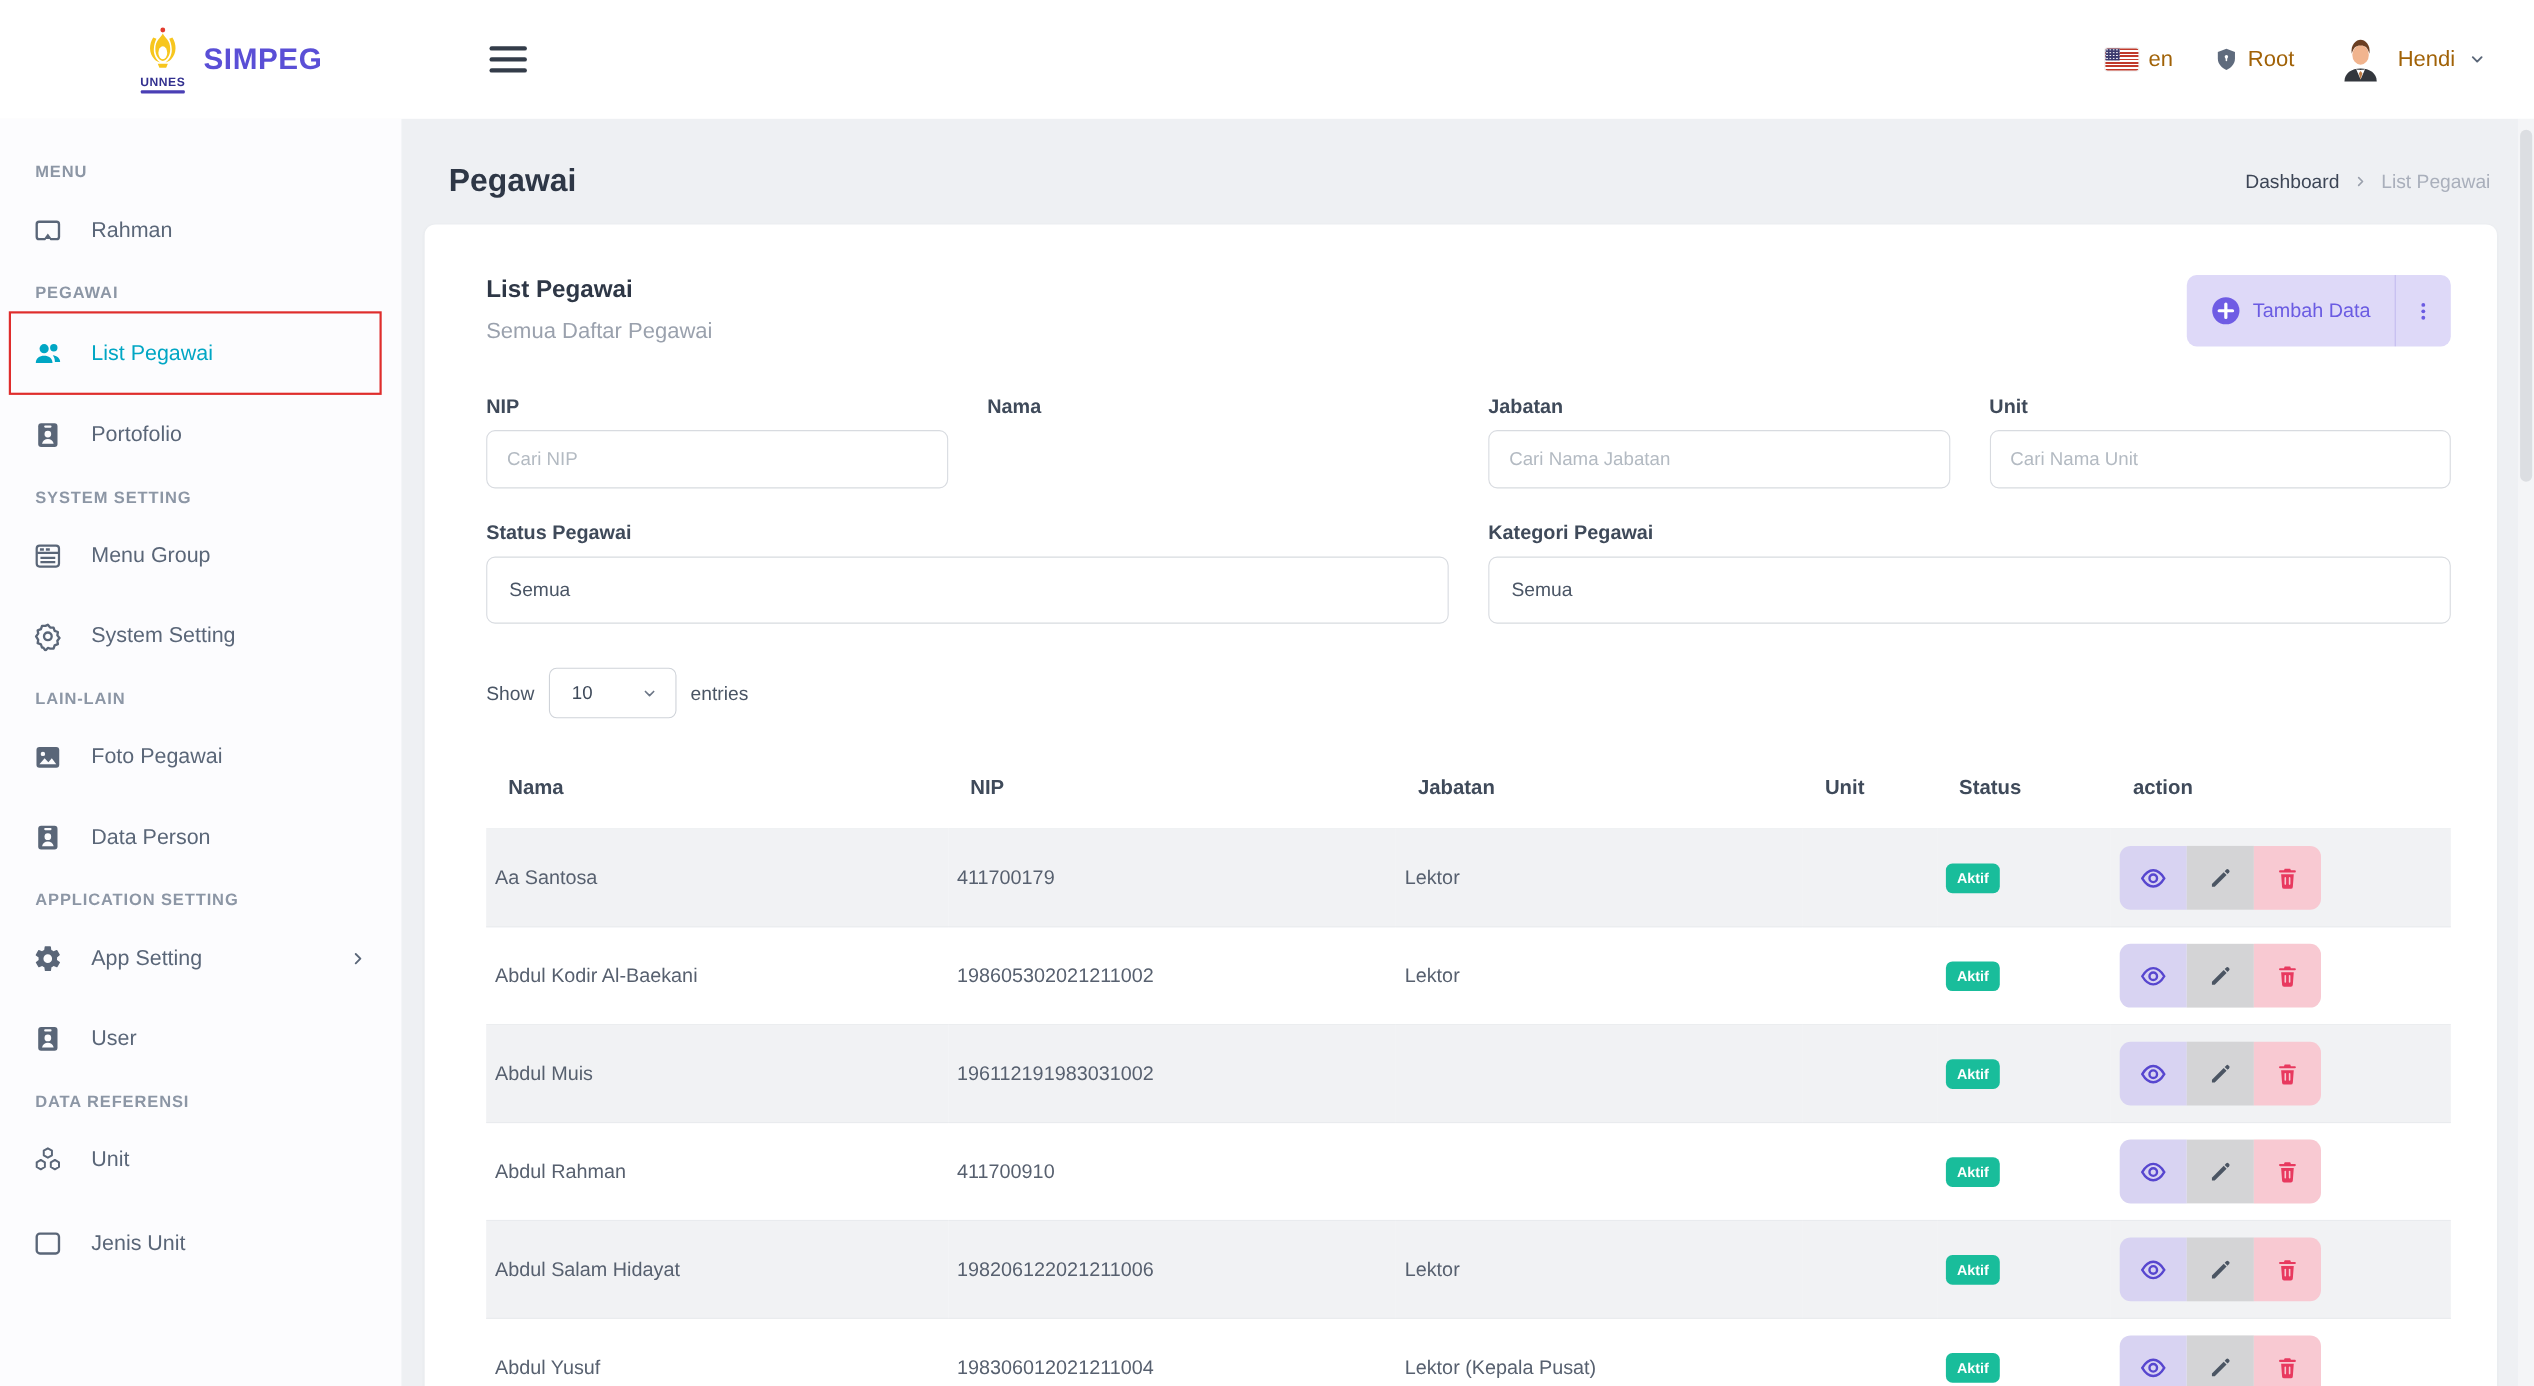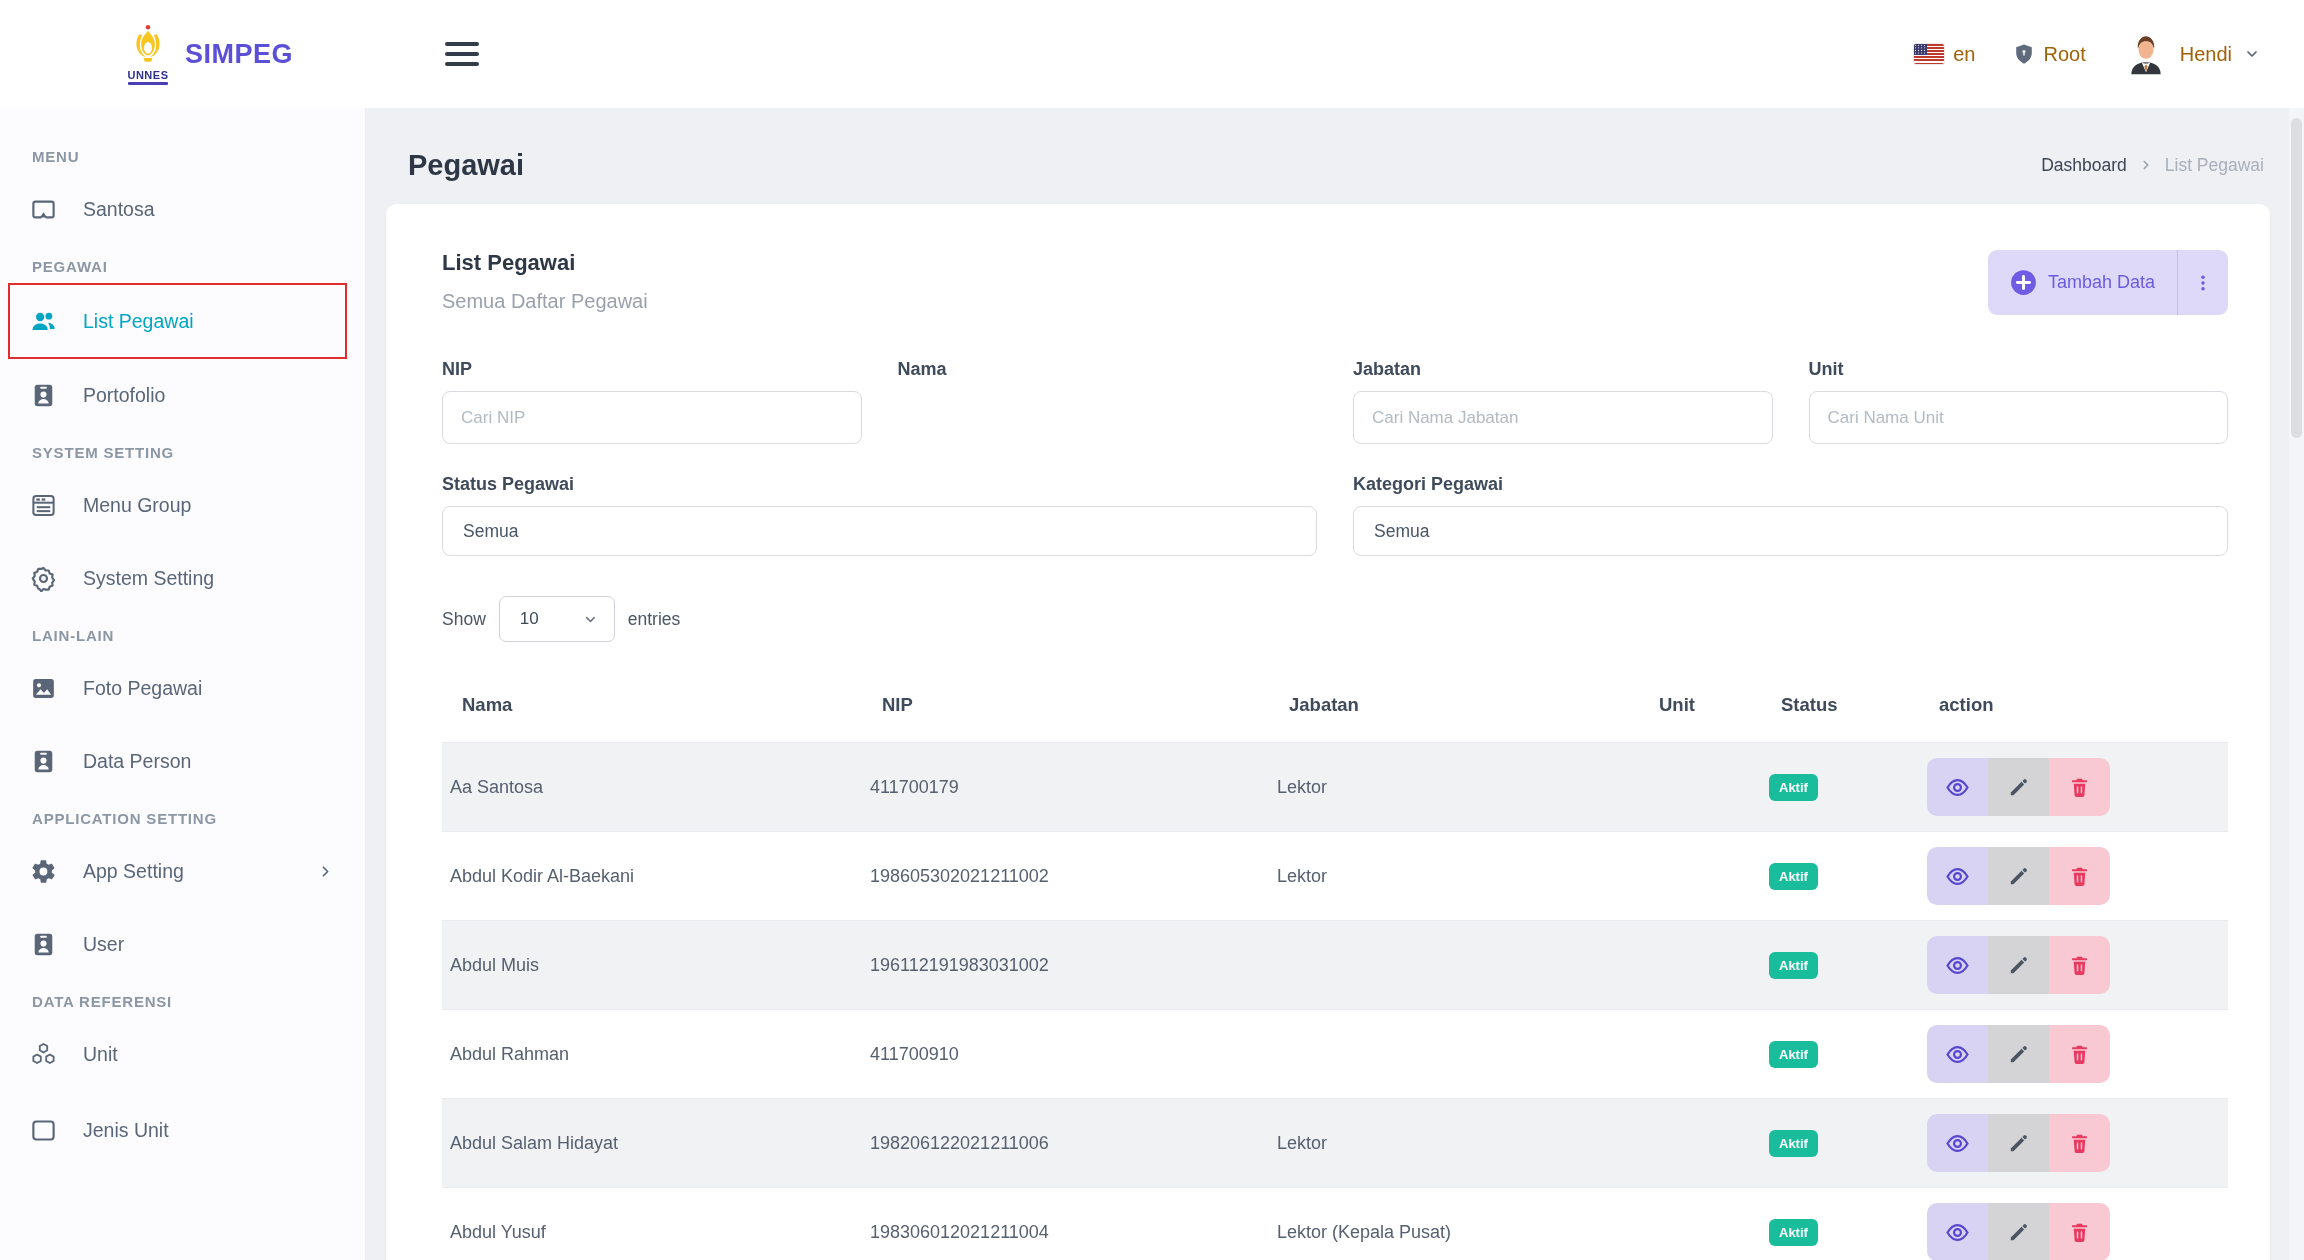--- a/index.html
+++ b/index.html
@@ -60,21 +60,21 @@
   .btn-add { display:flex; align-items:center; gap:11px; padding:0 22px; font-size:18px; color:#6a5be2; cursor:pointer; }
   .btn-divider { width:1px; background:#c3bbef; }
   .btn-kebab { width:50px; display:flex; align-items:center; justify-content:center; cursor:pointer; }
 
   .filters { display:grid; grid-template-columns:repeat(4,1fr); column-gap:36px; margin-top:44px; }
   .field-label { font-size:18px; font-weight:600; color:#3f4a5a; margin-bottom:11px; }
   .filters input { width:100%; height:53px; border:1px solid #d8dbe0; border-radius:8px; padding:0 18px;
                    font-size:17px; color:#3f4a5a; outline:none; font-family:inherit; background:#fff; }
   .filters input::placeholder { color:#b3bac2; }
   .selects { display:grid; grid-template-columns:1fr 1fr; column-gap:36px; margin-top:30px; }
-  .select-box { height:50px; border:1px solid #d8dbe0; border-radius:8px; display:flex; align-items:center;
+  .select-box { height:61px; border:1px solid #d8dbe0; border-radius:8px; display:flex; align-items:center;
                 padding:0 20px; font-size:17.5px; color:#4a5565; cursor:pointer; background:#fff; }
 
   .show-row { display:flex; align-items:center; margin-top:40px; gap:13px; font-size:17.5px; color:#4a5565; }
   .show-select { width:116px; height:46px; border:1px solid #cfd3d9; border-radius:7px; display:flex; align-items:center;
                  justify-content:space-between; padding:0 16px 0 20px; font-size:17px; color:#3f4a5a; cursor:pointer; background:#fff; }
 
   table { width:100%; border-collapse:collapse; margin-top:34px; table-layout:fixed; }
   col.c-nama{width:420px} col.c-nip{width:407px} col.c-jab{width:370px} col.c-unit{width:122px} col.c-status{width:158px} col.c-action{width:auto}
   thead th { text-align:left; font-size:18.5px; font-weight:bold; color:#3f4a5a; padding:18px 10px 26px 20px; }
   tbody tr { border-top:1px solid #e9ebee; height:89px; }
@@ -160,21 +160,21 @@
 
   <aside class="sidebar" id="sidebar">
       <div class="side-label">MENU</div>
       <div class="side-item">
         <span class="s-icon">
           <svg viewBox="0 0 24 24" fill="none" stroke="currentColor" stroke-width="1.9" stroke-linejoin="round" stroke-linecap="round">
             <path d="M9.5 19H5a2 2 0 0 1-2-2V7a2 2 0 0 1 2-2h14a2 2 0 0 1 2 2v10a2 2 0 0 1-2 2h-4.5"></path>
             <path d="M12 14.5l-3.2 4.5h6.4z" fill="currentColor" stroke="none"></path>
           </svg>
         </span>
-        <span class="s-label">Santosa</span>
+        <span class="s-label">Rahman</span>
       </div>
       <div class="side-label">PEGAWAI</div>
       <div class="side-item active highlighted">
         <span class="s-icon">
           <svg viewBox="0 0 24 24" fill="currentColor">
             <circle cx="9" cy="8" r="3.7"></circle>
             <path d="M2.3 19.2c0-3.4 3-5.5 6.7-5.5s6.7 2.1 6.7 5.5v.3H2.3z"></path>
             <circle cx="16.8" cy="7.3" r="3"></circle>
             <path d="M16 13.2c3.2.3 5.9 2.3 5.9 5.1v.4h-4.2c0-2.2-.6-4.1-1.7-5.5z"></path>
           </svg>

